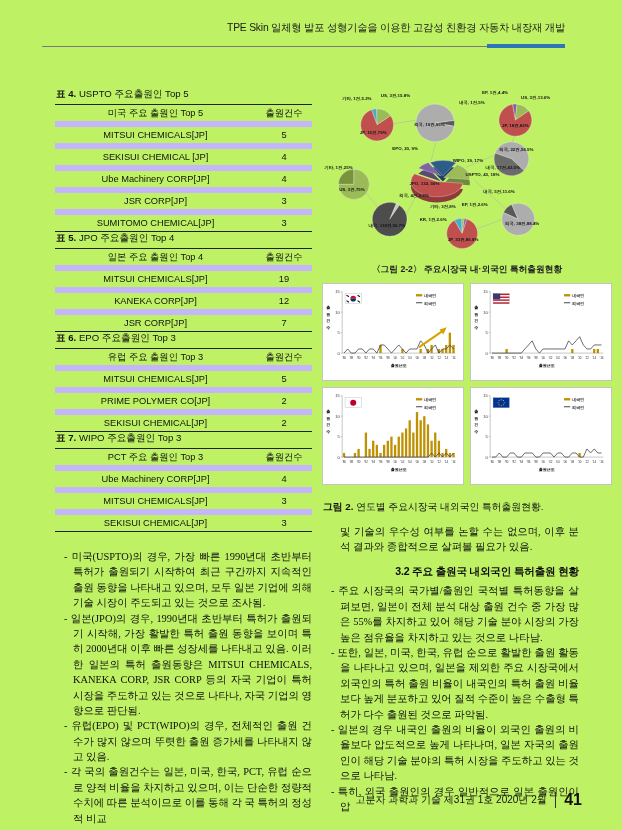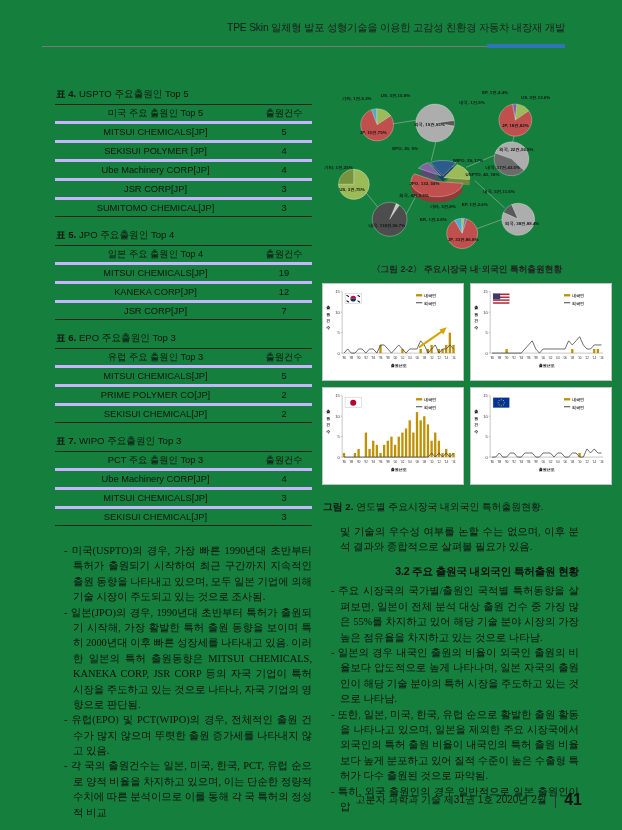--- a/index.html
+++ b/index.html
@@ -1,33 +1,33 @@
 <!DOCTYPE html>
 <html><head>
 <meta charset="utf-8">
 <style>
   html,body{margin:0;padding:0;background:#fff;}
-  .page{position:relative;width:622px;height:830px;background:#15803d;overflow:hidden;
+  .page{position:relative;width:622px;height:830px;background:#bef264;overflow:hidden;
         font-family:"Liberation Sans",sans-serif;color:#111;}
   
   .header-title{position:absolute;top:21px;right:57px;font-size:10.3px;letter-spacing:-0.2px;color:#1a1a1a;}
   .header-rule{position:absolute;top:46px;left:42px;right:57px;height:1px;background:#7a7a7a;}
   .header-accent{position:absolute;top:44px;right:57px;width:78px;height:4px;background:#2E75B6;}
   
   .content{position:absolute;top:88px;left:55px;display:flex;gap:10px;}
   .col-left{width:257px;}
   .col-right{width:290px;}
   
-  .tbl-block{margin-bottom:12px;}
+  .tbl-block{}
   .tbl-caption{font-size:9.6px;margin:0 0 3px 1px;color:#111;}
   .tbl-caption .lbl{font-weight:bold;}
   table.ptable{width:100%;border-collapse:collapse;border-top:1.6px solid #222;border-bottom:1.6px solid #222;}
   table.ptable th{font-weight:bold;}
   table.ptable th,table.ptable td{font-size:9.3px;text-align:center;height:16px;padding:0 2px;
-       border-bottom:3px solid #c4b5fd;font-weight:normal;color:#111;}
+       border-bottom:6px solid #c4b5fd;font-weight:normal;color:#111;}
   table.ptable tr:last-child td{border-bottom:none;text-align:center;}
   col.c2{width:56px;}
   
   .body-text{font-family:"Liberation Serif",serif;font-size:10.4px;line-height:1.48;
              color:#0d0d0d;text-align:justify;}
   .body-text .p-plain{margin:0 0 0 18px;}
   .body-text .p-bullet{margin:0 0 0 18px;text-indent:-9px;}
   .body-text .p-heading{font-family:"Liberation Sans",sans-serif;font-weight:bold;font-size:10.6px;
              margin:9px 0 4px 0;text-indent:0;text-align:right;letter-spacing:-0.2px;}
   .left-text{margin-top:17px;}
@@ -69,21 +69,21 @@
                   <th>미국 주요 출원인 Top 5</th>
                   <th>출원건수</th>
                 </tr>
               </thead>
               <tbody>
                 <tr>
                   <td>MITSUI CHEMICALS[JP]</td>
                   <td>5</td>
                 </tr>
                 <tr>
-                  <td>SEKISUI POLYMER [JP]</td>
+                  <td>SEKISUI CHEMICAL [JP]</td>
                   <td>4</td>
                 </tr>
                 <tr>
                   <td>Ube Machinery CORP[JP]</td>
                   <td>4</td>
                 </tr>
                 <tr>
                   <td>JSR CORP[JP]</td>
                   <td>3</td>
                 </tr>
@@ -493,22 +493,22 @@
             </svg>
           </div>
         </div>
       <div class="fig2-caption">
         <span class="lbl">그림 2.</span><span> 연도별 주요시장국 내외국인 특허출원현황.</span>
       </div>
       <div id="right-text" class="body-text r-text">
           <div class="p-plain">및 기술의 우수성 여부를 논할 수는 없으며, 이후 분석 결과와 종합적으로 살펴볼 필요가 있음.</div>
           <div class="p-heading">3.2 주요 출원국 내외국인 특허출원 현황</div>
           <div class="p-bullet">- 주요 시장국의 국가별/출원인 국적별 특허동향을 살펴보면, 일본이 전체 분석 대상 출원 건수 중 가장 많은 55%를 차지하고 있어 해당 기술 분야 시장의 가장 높은 점유율을 차지하고 있는 것으로 나타남.</div>
+          <div class="p-bullet">- 또한, 일본, 미국, 한국, 유럽 순으로 활발한 출원 활동을 나타나고 있으며, 일본을 제외한 주요 시장국에서 외국인의 특허 출원 비율이 내국인의 특허 출원 비율보다 높게 분포하고 있어 질적 수준이 높은 수출형 특허가 다수 출원된 것으로 파악됨.</div>
           <div class="p-bullet">- 일본의 경우 내국인 출원의 비율이 외국인 출원의 비율보다 압도적으로 높게 나타나며, 일본 자국의 출원인이 해당 기술 분야의 특허 시장을 주도하고 있는 것으로 나타남.</div>
-          <div class="p-bullet">- 또한, 일본, 미국, 한국, 유럽 순으로 활발한 출원 활동을 나타나고 있으며, 일본을 제외한 주요 시장국에서 외국인의 특허 출원 비율이 내국인의 특허 출원 비율보다 높게 분포하고 있어 질적 수준이 높은 수출형 특허가 다수 출원된 것으로 파악됨.</div>
           <div class="p-bullet">- 특히, 외국 출원인의 경우 일반적으로 일본 출원인이 압</div>
         </div>
     </div>
   </div>
 
   <div class="footer">
     <span class="journal">고분자 과학과 기술  제31권 1호 2020년 2월</span>
     <span class="footer-divider"></span>
     <span class="pageno">41</span>
   </div>

